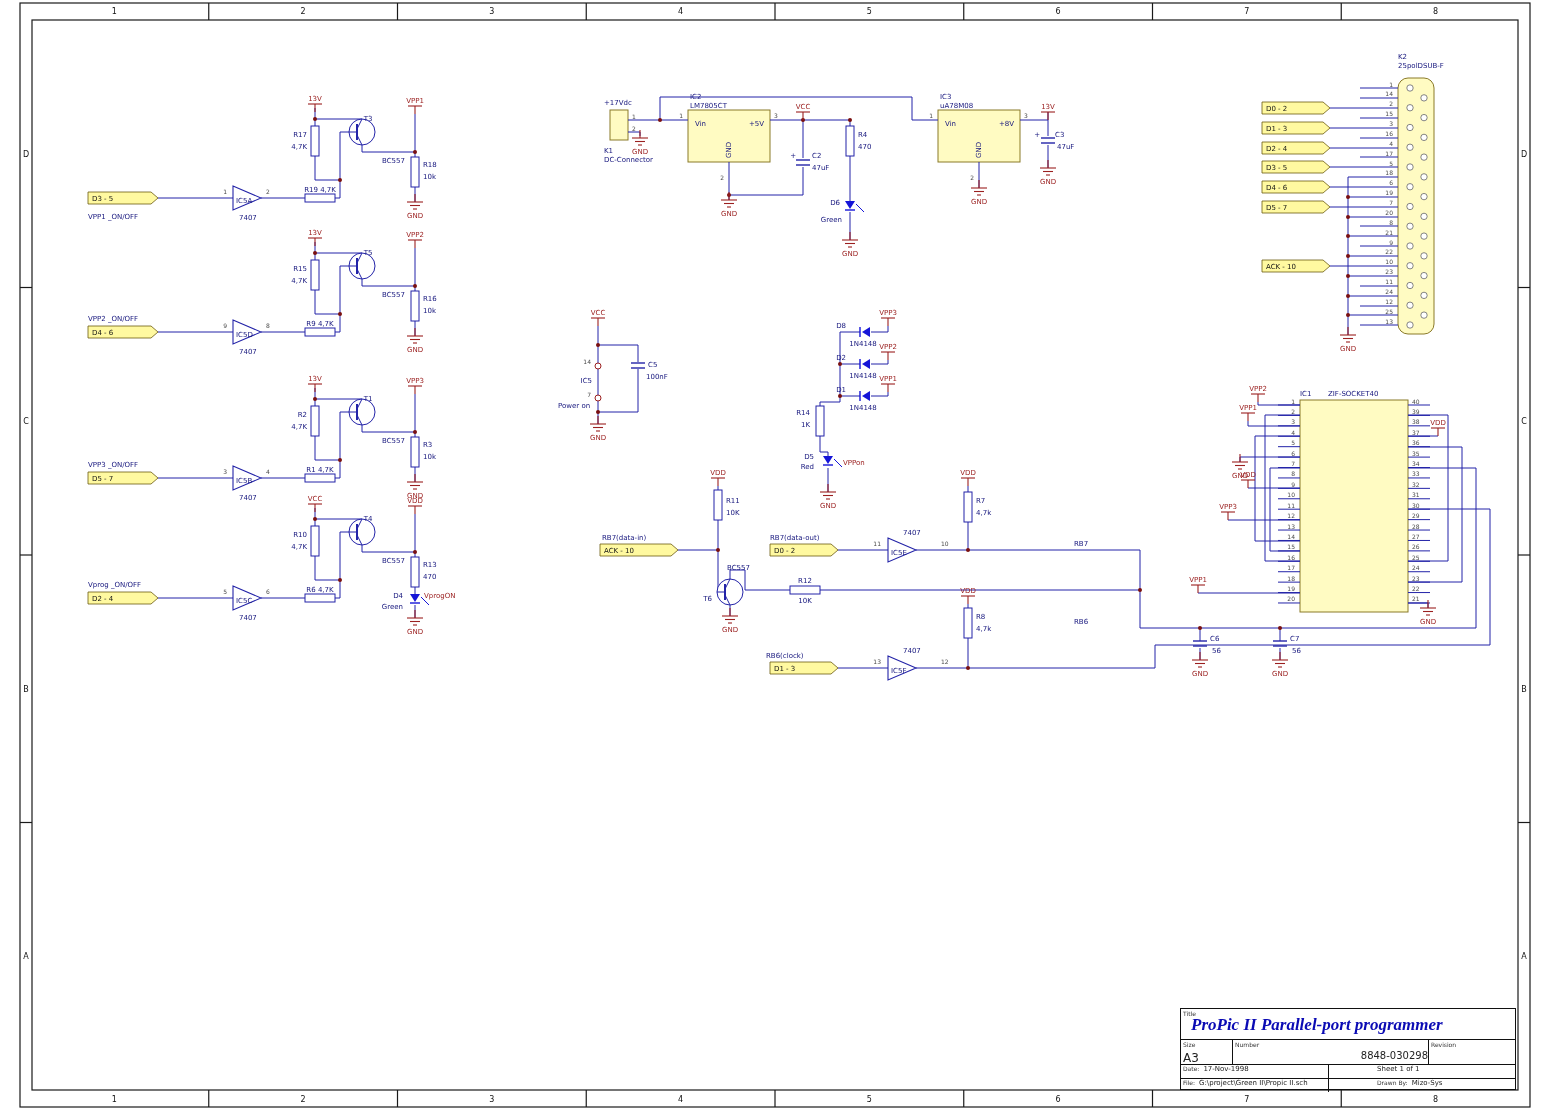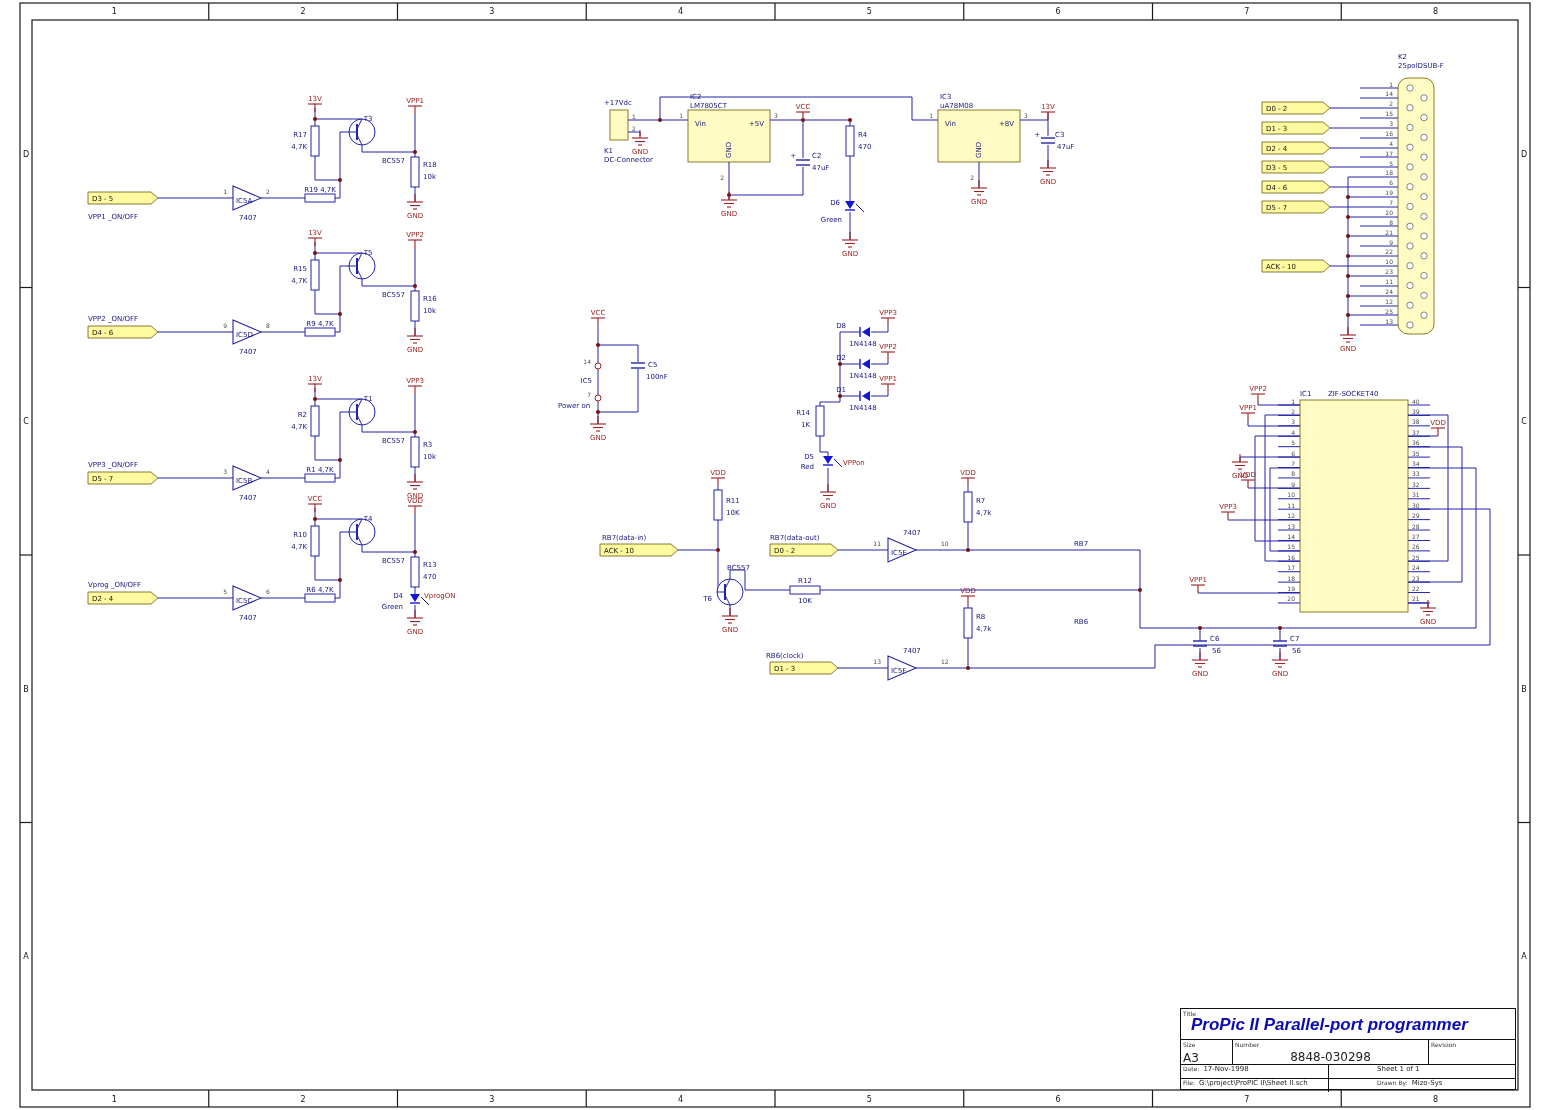--- a/index.html
+++ b/index.html
@@ -23,27 +23,27 @@
   text.des{fill:#15157d;font-size:7px;}
   text.net{fill:#9b2020;font-size:7px;}
   text.pin{fill:#4a4a4a;font-size:6px;}
   text.portText{fill:#141414;font-size:7px;}
   text.frame{fill:#111;font-size:8px;}
   .tb{position:absolute;left:1180px;top:1008px;width:336px;height:82px;border:1.6px solid #111;
       box-sizing:border-box;font-family:"DejaVu Sans",sans-serif;color:#222;background:#fff;}
   .tb .r1{height:30px;border-bottom:1px solid #111;position:relative;}
   .tb-mini{font-size:6px;color:#333;display:block;}
   .tb .r1 .tb-mini{position:absolute;top:1px;left:2px;}
-  .tb-title{position:absolute;left:10px;top:6px;font-family:Liberation Sans, sans-serif;font-style:italic;
+  .tb-title{position:absolute;left:10px;top:6px;font-family:Liberation Serif, serif;font-style:italic;
       font-weight:bold;font-size:17px;color:#0b0bb4;white-space:nowrap;}
   .tb .r2{height:24px;border-bottom:1px solid #111;display:flex;}
   .c-size{width:52px;border-right:1px solid #111;padding:1px 2px;box-sizing:border-box;}
   .c-size .val{font-size:12px;margin-top:3px;display:block;}
   .c-num{flex:1;border-right:1px solid #111;padding:1px 2px;box-sizing:border-box;position:relative;}
-  .c-num .val{position:absolute;left:0;right:0;top:10px;text-align:center;font-size:12px;}
+  .c-num .val{position:absolute;left:0;right:0;top:10px;text-align:right;font-size:10px;}
   .c-rev{width:86px;padding:1px 2px;box-sizing:border-box;}
   .tb .r3{height:13px;border-bottom:1px solid #111;display:flex;font-size:7px;}
   .tb .r4{height:13px;display:flex;font-size:7px;}
   .c-a{flex:1;border-right:1px solid #111;display:flex;gap:4px;padding:0 2px;}
   .c-b{width:136px;display:flex;gap:4px;align-items:flex-start;padding:0 2px;margin-left:46px;}
 </style>
 </head>
 <body>
 
 <div id="page">
@@ -808,21 +808,21 @@
         <span class="tb-mini">Date:</span>
         <span>17-Nov-1998</span>
       </div>
       <div class="c-b">
         <span>Sheet 1 of  1</span>
       </div>
     </div>
     <div class="r4">
       <div class="c-a">
         <span class="tb-mini">File:</span>
-        <span>G:\project\ProPIC II\Sheet II.sch</span>
+        <span>G:\project\Green II\Propic II.sch</span>
       </div>
       <div class="c-b">
         <span class="tb-mini">Drawn By:</span>
         <span>Mizo-Sys</span>
       </div>
     </div>
   </div>
 </div>
 
 </body></html>

